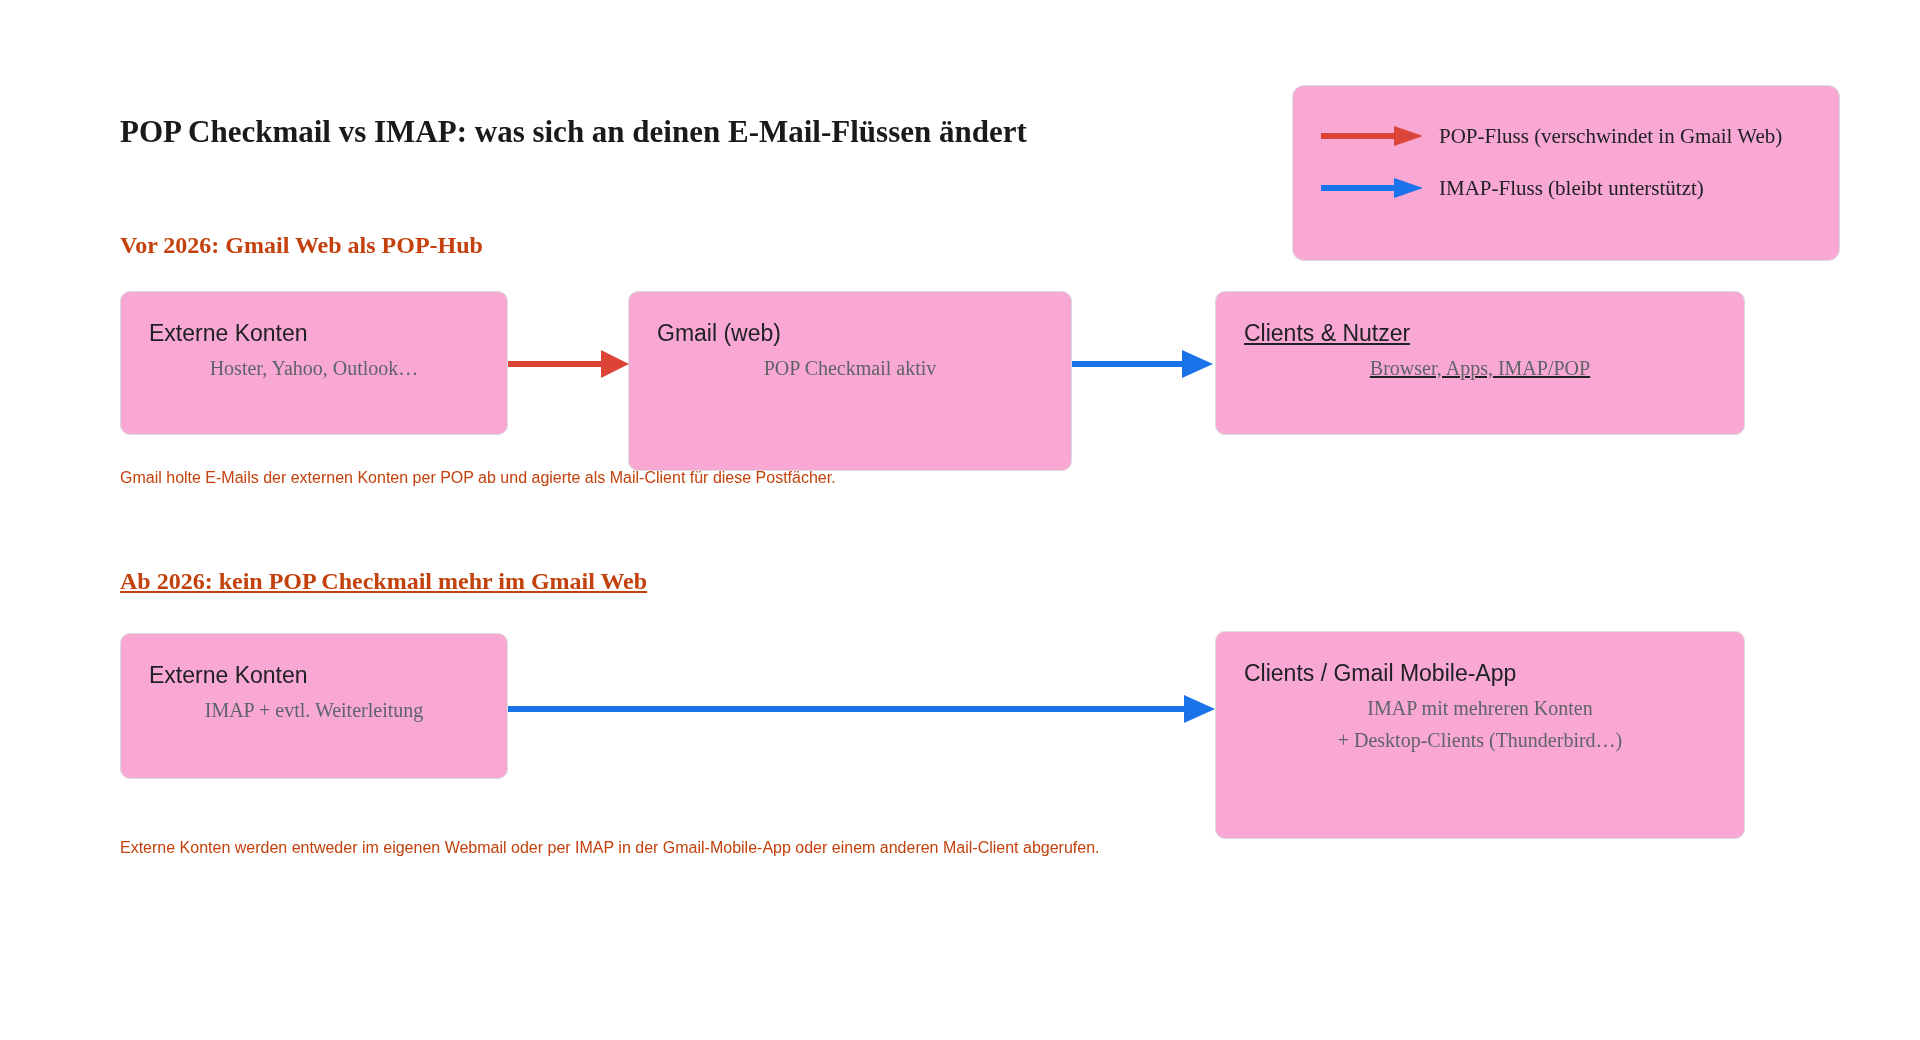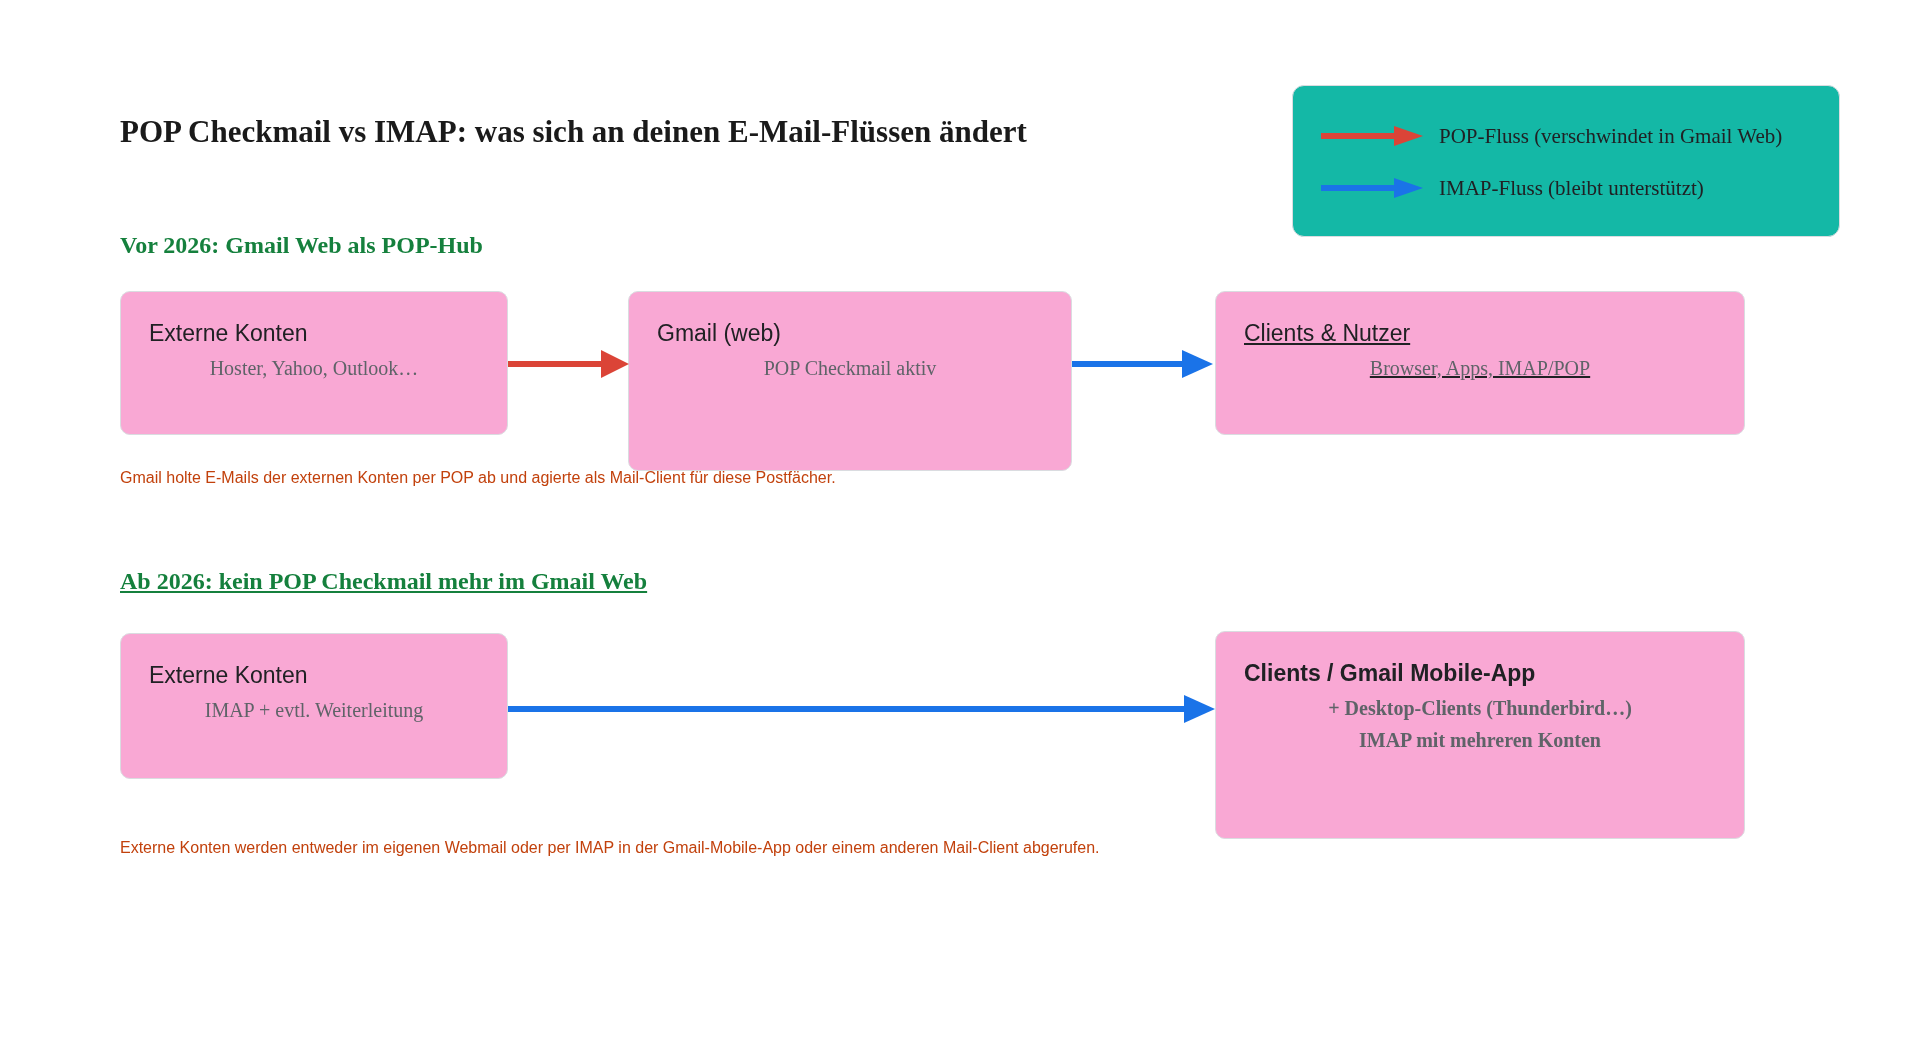--- a/index.html
+++ b/index.html
@@ -35,21 +35,21 @@
     white-space: nowrap;
   }
 
   .section-heading {
     position: absolute;
     left: 120px;
     font-family: "Liberation Serif", serif;
     font-weight: bold;
     font-size: 24px;
     line-height: 30px;
-    color: #15803d;
+    color: #c2410c;
     white-space: nowrap;
   }
   .section-heading.s1 { top: 197px; }
   .section-heading.s2 { top: 533px; text-decoration: underline; }
 
   
   .caption {
     position: absolute;
     left: 120px;
     font-family: Liberation Sans, sans-serif;
@@ -88,36 +88,36 @@
   }
   .node-sub + .node-sub { margin-top: 0; }
 
   
   #node-ext-1   { left: 120px;  top: 258px; width: 388px; height: 144px; }
   #node-gmail   { left: 628px;  top: 258px; width: 444px; height: 180px; }
   #node-clients { left: 1215px; top: 258px; width: 530px; height: 144px; text-decoration: underline; }
 
   
   #node-ext-2    { left: 120px;  top: 600px; width: 388px; height: 146px; }
-  #node-mobile   { left: 1215px; top: 598px; width: 530px; height: 208px; font-weight: bold; }
+  #node-mobile   { left: 1215px; top: 598px; width: 530px; height: 208px; }
 
   
   .arrow {
     position: absolute;
     pointer-events: none;
   }
 
   
   .legend {
     position: absolute;
     left: 1292px;
     top: 52px;
     width: 548px;
-    height: 152px;
-    background: #14b8a6;
+    height: 176px;
+    background: #f9a8d4;
     border: 1px solid #dadce0;
     border-radius: 12px;
     box-sizing: border-box;
     padding: 24px 0 0 0;
   }
   .legend-row {
     display: flex;
     align-items: center;
     height: 52px;
     padding-left: 26px;
@@ -174,22 +174,22 @@
 
   <div class="section-heading s2">Ab 2026: kein POP Checkmail mehr im Gmail Web</div>
 
   <div class="node" id="node-ext-2">
     <div class="node-title">Externe Konten</div>
     <div class="node-sub">IMAP + evtl. Weiterleitung</div>
   </div>
 
   <div class="node" id="node-mobile">
     <div class="node-title">Clients / Gmail Mobile-App</div>
+    <div class="node-sub">IMAP mit mehreren Konten</div>
     <div class="node-sub">+ Desktop-Clients (Thunderbird…)</div>
-    <div class="node-sub">IMAP mit mehreren Konten</div>
   </div>
 
   <svg class="arrow" style="left:505px; top:655px;" width="715" height="42">
     <line x1="3" y1="21" x2="682" y2="21" stroke="#1A73E8" stroke-width="6"></line>
     <polygon points="679,7 710,21 679,35" fill="#1A73E8"></polygon>
   </svg>
 
   <div class="caption c2">Externe Konten werden entweder im eigenen Webmail oder per IMAP in der Gmail-Mobile-App oder einem anderen Mail-Client abgerufen.</div>
 
   <div class="legend">

